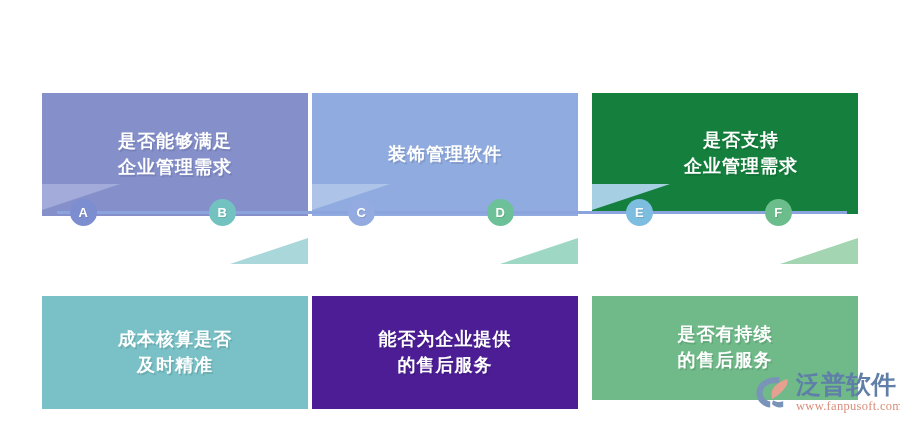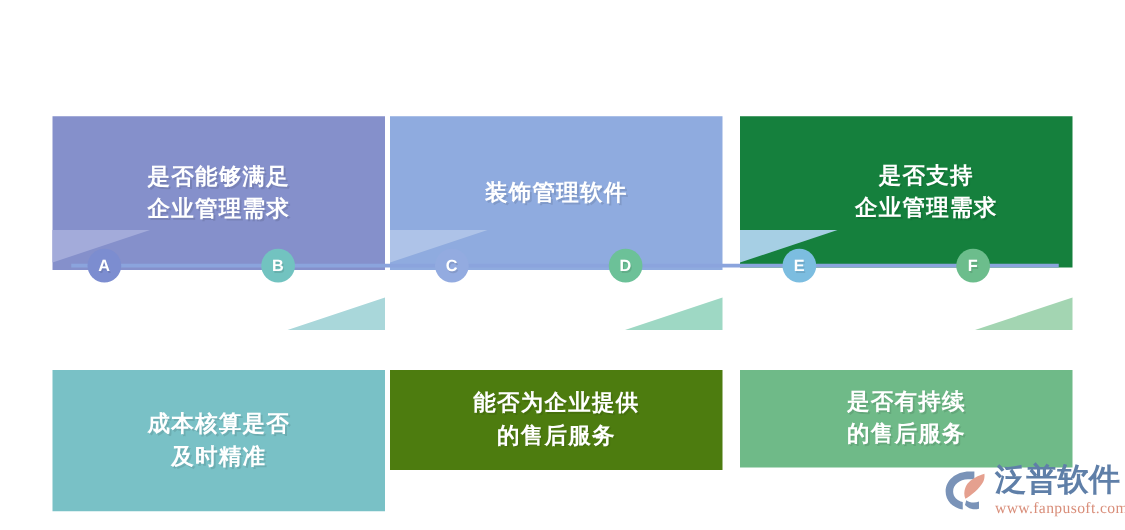--- a/index.html
+++ b/index.html
@@ -110,27 +110,27 @@
   </div>
   <div class="tail" id="t2" style="left: 592px; top: 184px; border-top: 26px solid rgb(166, 207, 228); border-right: 78px solid transparent;"></div>
 
   <div class="tail" id="t3" style="left: 230px; top: 238px; border-bottom: 26px solid rgb(169, 215, 218); border-left: 78px solid transparent;"></div>
   <div class="box" id="b3" style="left: 42px; top: 264px; width: 266px; height: 113px; background: rgb(121, 193, 198);">
     <span class="ln">成本核算是否</span>
     <span class="ln">及时精准</span>
   </div>
 
   <div class="tail" id="t4" style="left: 500px; top: 238px; border-bottom: 26px solid rgb(158, 216, 196); border-left: 78px solid transparent;"></div>
-  <div class="box" id="b4" style="left: 312px; top: 264px; width: 266px; height: 80px; background: #4d7c0f;">
+  <div class="box" id="b4" style="left: 312px; top: 264px; width: 266px; height: 113px; background: #4c1d95;">
     <span class="ln">能否为企业提供</span>
     <span class="ln">的售后服务</span>
   </div>
 
   <div class="tail" id="t5" style="left: 780px; top: 238px; border-bottom: 26px solid rgb(163, 213, 178); border-left: 78px solid transparent;"></div>
-  <div class="box" id="b5" style="left: 592px; top: 264px; width: 266px; height: 78px; background: rgb(111, 186, 136);">
+  <div class="box" id="b5" style="left: 592px; top: 264px; width: 266px; height: 104px; background: rgb(111, 186, 136);">
     <span class="ln">是否有持续</span>
     <span class="ln">的售后服务</span>
   </div>
 
   <div class="tl-line" id="tlline" style="left: 57px; top: 211px; width: 790px; background: rgb(139, 164, 221);"></div>
 
   <div class="node" id="n0" style="background: rgb(124, 141, 208); left: 70px; top: 199px;">
     <span>A</span>
   </div>
   <div class="node" id="n1" style="background: rgb(114, 195, 192); left: 209px; top: 199px;">

